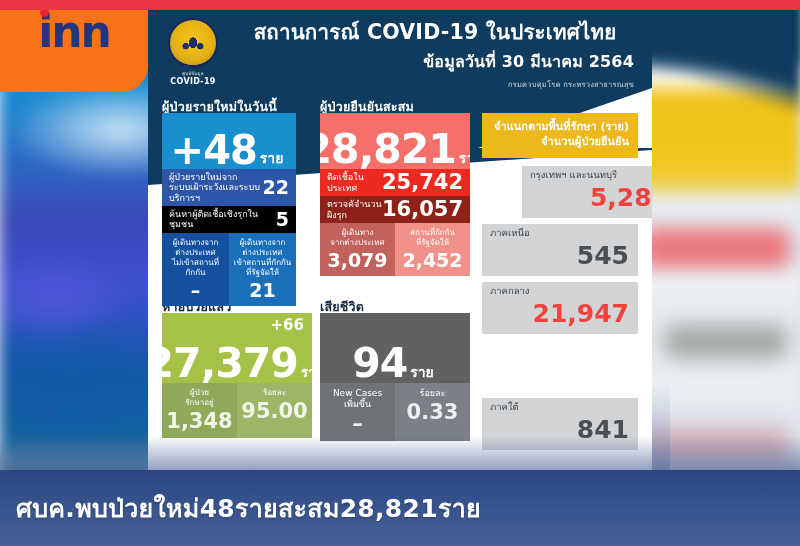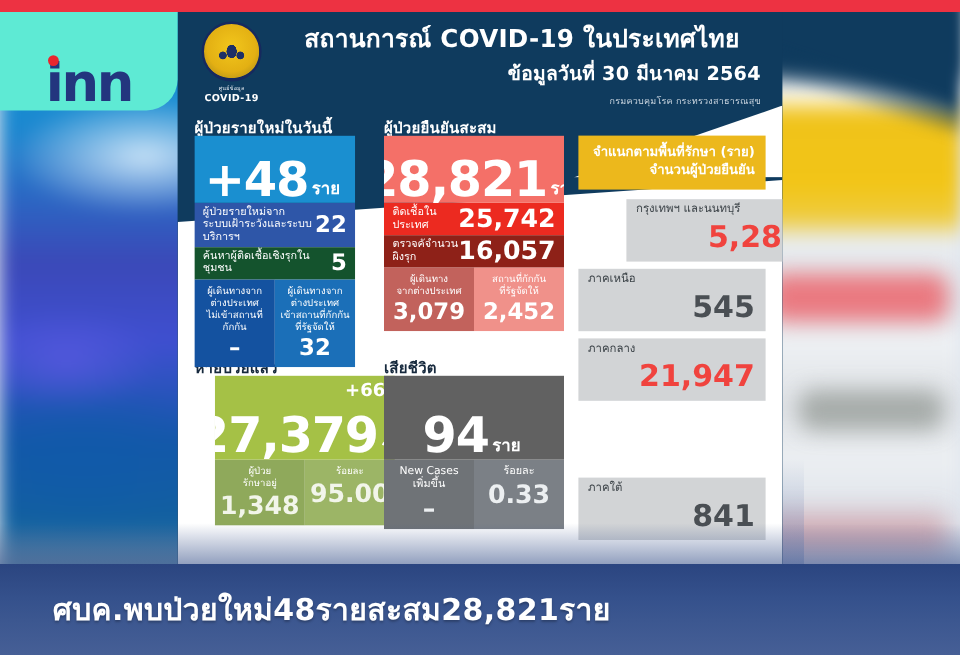--- a/index.html
+++ b/index.html
@@ -70,24 +70,24 @@
   
   .top-stripe {
     position: absolute; left: 0; top: 0; width: 800px; height: 10px;
     background: #ed3242;
     z-index: 40;
   }
 
   
   .logo-plate {
     position: absolute; left: 0; top: 10px; width: 148px; height: 82px;
-    background: #5eead4;
+    background: #f97316;
     border-bottom-right-radius: 26px;
     z-index: 35;
-    display: flex; align-items: flex-end; justify-content: center;
+    display: flex; align-items: flex-start; justify-content: center;
   }
   .logo-mark {
     position: relative;
     font-size: 44px; line-height: 1;
     font-weight: 700; letter-spacing: -2px;
     color: #23357e;
     font-family: "DejaVu Sans", "Liberation Sans", sans-serif;
   }
   .logo-dot {
     position: absolute; left: 2px; top: -2px;
@@ -194,36 +194,36 @@
   .split > div {
     flex: 1; text-align: center; padding: 5px 3px 6px;
   }
   .split .sl { font-size: 8px; line-height: 1.25; color: #ffffff; display: block; }
   .split .sv { font-size: 19px; font-weight: 700; color: #ffffff; display: block; margin-top: 3px; line-height: 1; }
 
   
   #blk-new { left: 14px; top: 103px; width: 134px; }
   #blk-new .hero { background: #1a8fd0; height: 56px; }
   #blk-new .r1 { background: #2e56a8; }
-  #blk-new .r2 { background: #14532d; justify-content: space-between; }
+  #blk-new .r2 { background: #000000; justify-content: space-between; }
   #blk-new .split .c1 { background: #1452a0; }
   #blk-new .split .c2 { background: #1b6fb8; }
 
   
   #blk-cum { left: 172px; top: 103px; width: 150px; }
   #blk-cum .hero { background: #f47068; height: 56px; }
   #blk-cum .hero-num { font-size: 41px; }
   #blk-cum .r1 { background: #ec2a20; align-items: flex-end; }
   #blk-cum .r2 { background: #8e2118; }
   #blk-cum .split .c1 { background: #c2625c; }
   #blk-cum .split .c2 { background: #f0918a; }
   #blk-cum .r1 .row-val, #blk-cum .r2 .row-val { font-size: 21px; }
 
   
-  #blk-rec { left: 14px; top: 303px; width: 150px; margin-left: 17px; }
+  #blk-rec { left: 14px; top: 303px; width: 150px; }
   #blk-rec .hero { background: #a5c146; height: 70px; }
   #blk-rec .hero-num { font-size: 41px; }
   #blk-rec .split .c1 { background: #8fa95b; }
   #blk-rec .split .c2 { background: #9cb566; }
   #blk-rec .split .sv { font-size: 21px; color: #f2f5ea; }
 
   
   #blk-die { left: 172px; top: 303px; width: 150px; }
   #blk-die .hero { background: #616161; height: 70px; }
   #blk-die .hero-num { font-size: 41px; }
@@ -263,21 +263,21 @@
 
   
   .banner {
     position: absolute; left: 0; bottom: 0; width: 800px; height: 76px;
     z-index: 45;
     background: linear-gradient(180deg, #2b4580 0%, #35518c 38%, #3c5790 62%, #465f96 100%);
     display: flex; align-items: center;
   }
   .banner-text {
     font-size: 25px; font-weight: 700; color: #ffffff;
-    padding-left: 44px; letter-spacing: .3px;
+    padding-left: 16px; letter-spacing: .3px;
     text-shadow: 0 1px 2px rgba(0,0,0,.25);
     white-space: nowrap;
   }
   .banner-fade {
     position: absolute; left: 0; bottom: 76px; width: 800px; height: 34px;
     z-index: 44;
     background: linear-gradient(180deg, rgba(60,86,140,0) 0%, rgba(57,82,138,.55) 100%);
     pointer-events: none;
   }
 </style>
@@ -336,21 +336,21 @@
         <span class="row-label">ค้นหาผู้ติดเชื้อเชิงรุกในชุมชน</span>
         <span class="row-val">5</span>
       </div>
       <div class="split">
         <div class="c1">
           <span class="sl">ผู้เดินทางจาก<br>ต่างประเทศ<br>ไม่เข้าสถานที่กักกัน</span>
           <span class="sv">–</span>
         </div>
         <div class="c2">
           <span class="sl">ผู้เดินทางจาก<br>ต่างประเทศ<br>เข้าสถานที่กักกันที่รัฐจัดให้</span>
-          <span class="sv">32</span>
+          <span class="sv">21</span>
         </div>
       </div>
     </div>
 
     <div class="block" id="blk-cum">
       <div class="hero">
         <span class="hero-num">28,821</span>
         <span class="hero-unit">ราย</span>
       </div>
       <div class="row r1">

